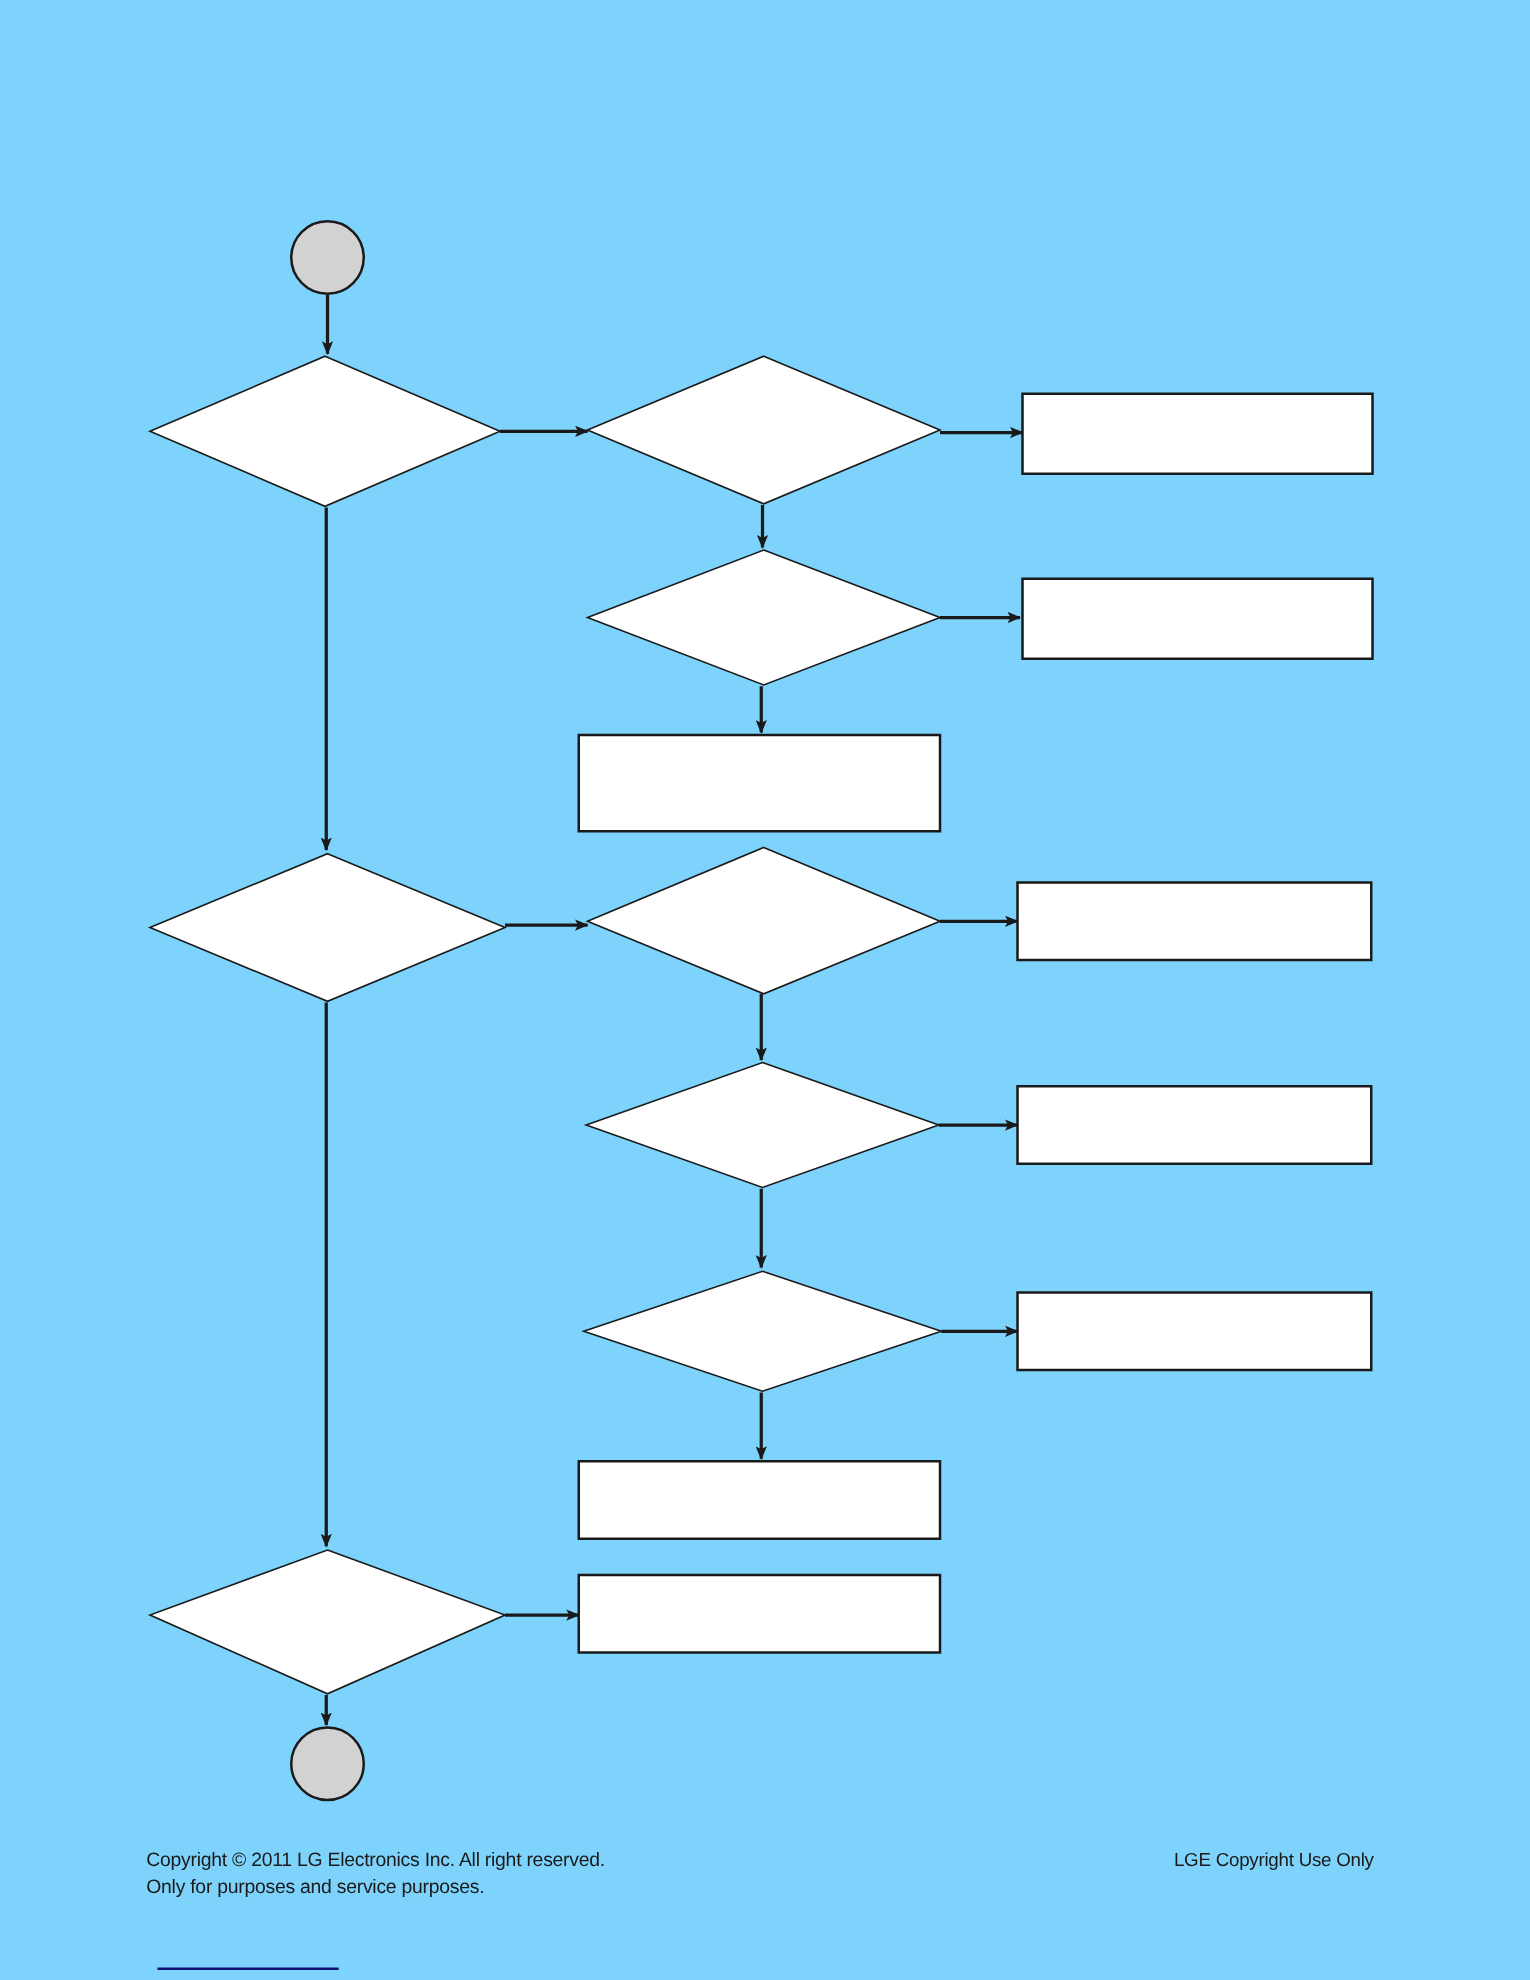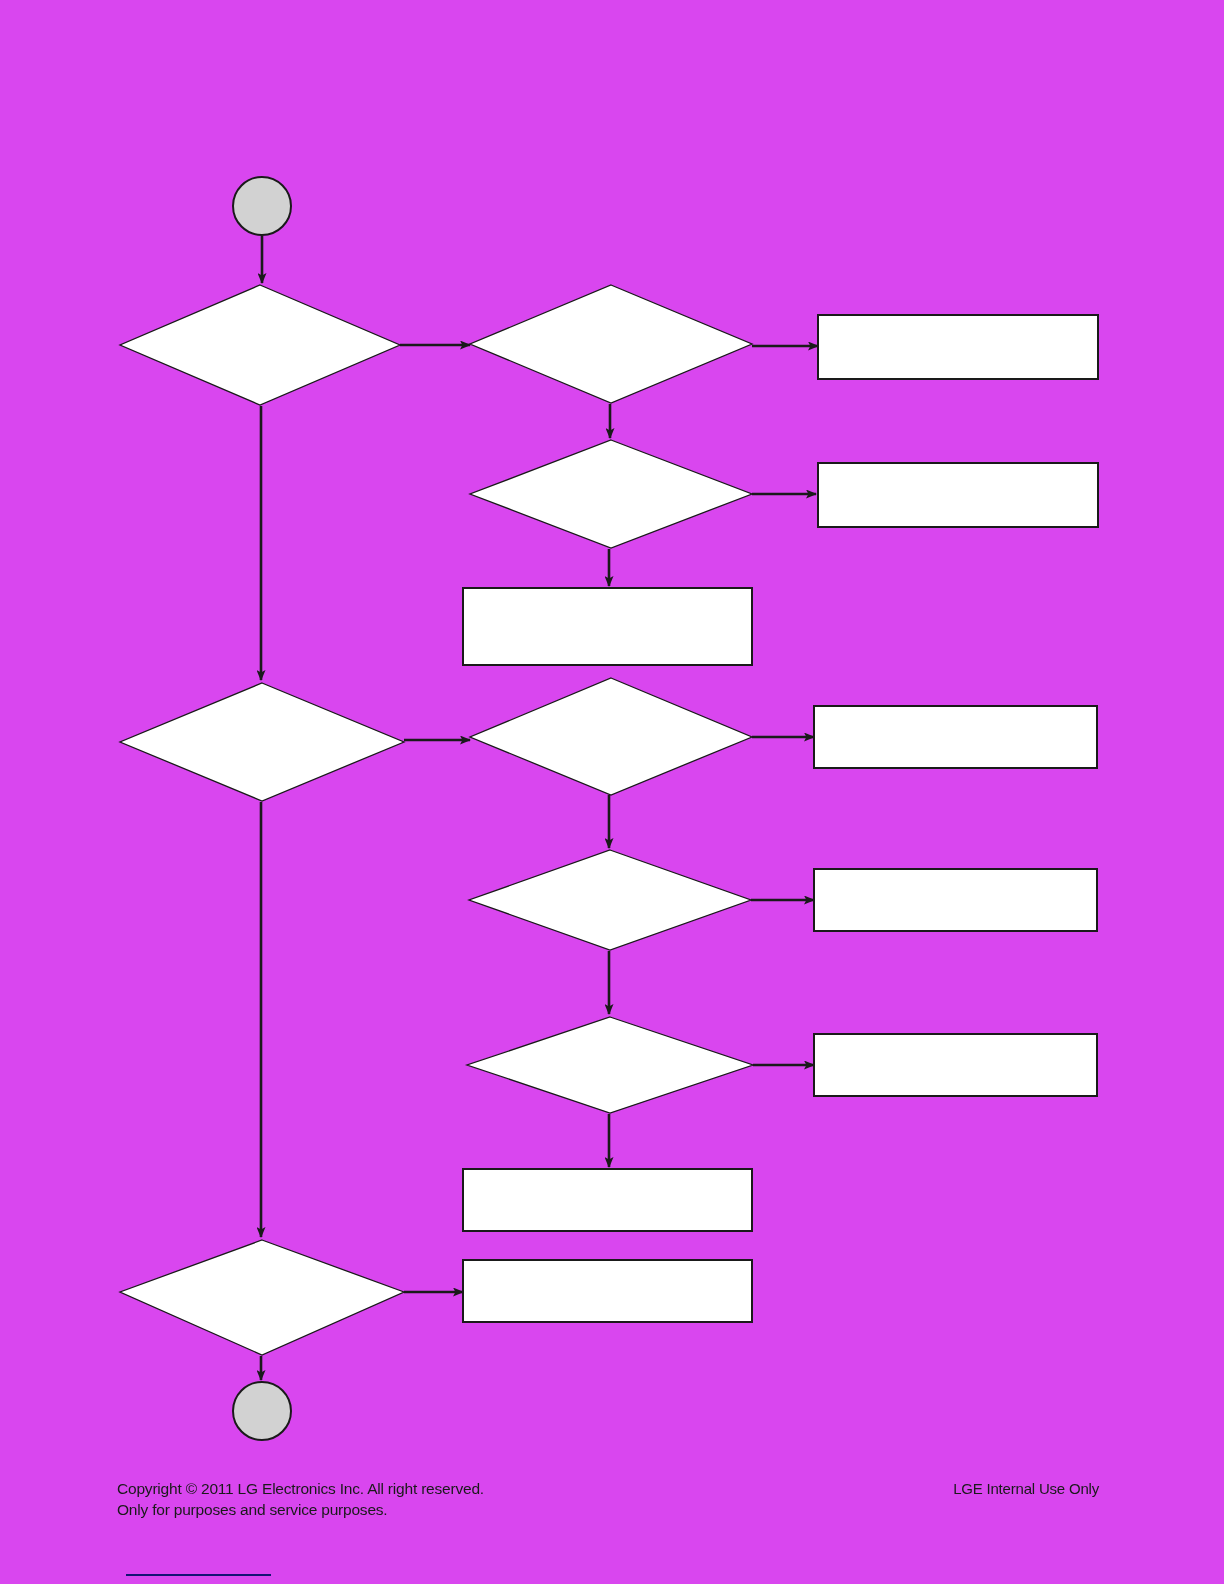--- a/index.html
+++ b/index.html
@@ -9,21 +9,21 @@
     background: #ffffff;
   }
   body {
     font-family: "Liberation Sans", sans-serif;
     -webkit-font-smoothing: antialiased;
   }
   #page {
     position: relative;
     width: 1224px;
     height: 1584px;
-    background: #d946ef;
+    background: #7dd3fc;
     overflow: hidden;
   }
   #flow-canvas {
     position: absolute;
     left: 0;
     top: 0;
     width: 1224px;
     height: 1584px;
   }
   .footer {
@@ -132,18 +132,18 @@
     <rect x="463" y="1260" width="289" height="62" fill="#ffffff" stroke="#1a1a1a" stroke-width="2"></rect>
 
     <ellipse cx="262" cy="1411" rx="29" ry="29" fill="#d2d2d2" stroke="#1a1a1a" stroke-width="2"></ellipse>
   </svg>
 
   <div class="footer">
     <div class="footer-left">
       <div>Copyright © 2011 LG Electronics Inc. All right reserved.</div>
       <div>Only for purposes and service purposes.</div>
     </div>
-    <div class="footer-right">LGE Internal Use Only</div>
+    <div class="footer-right">LGE Copyright Use Only</div>
   </div>
 
   <div class="bottom-rule"></div>
 
 </div>
 
 </body></html>

